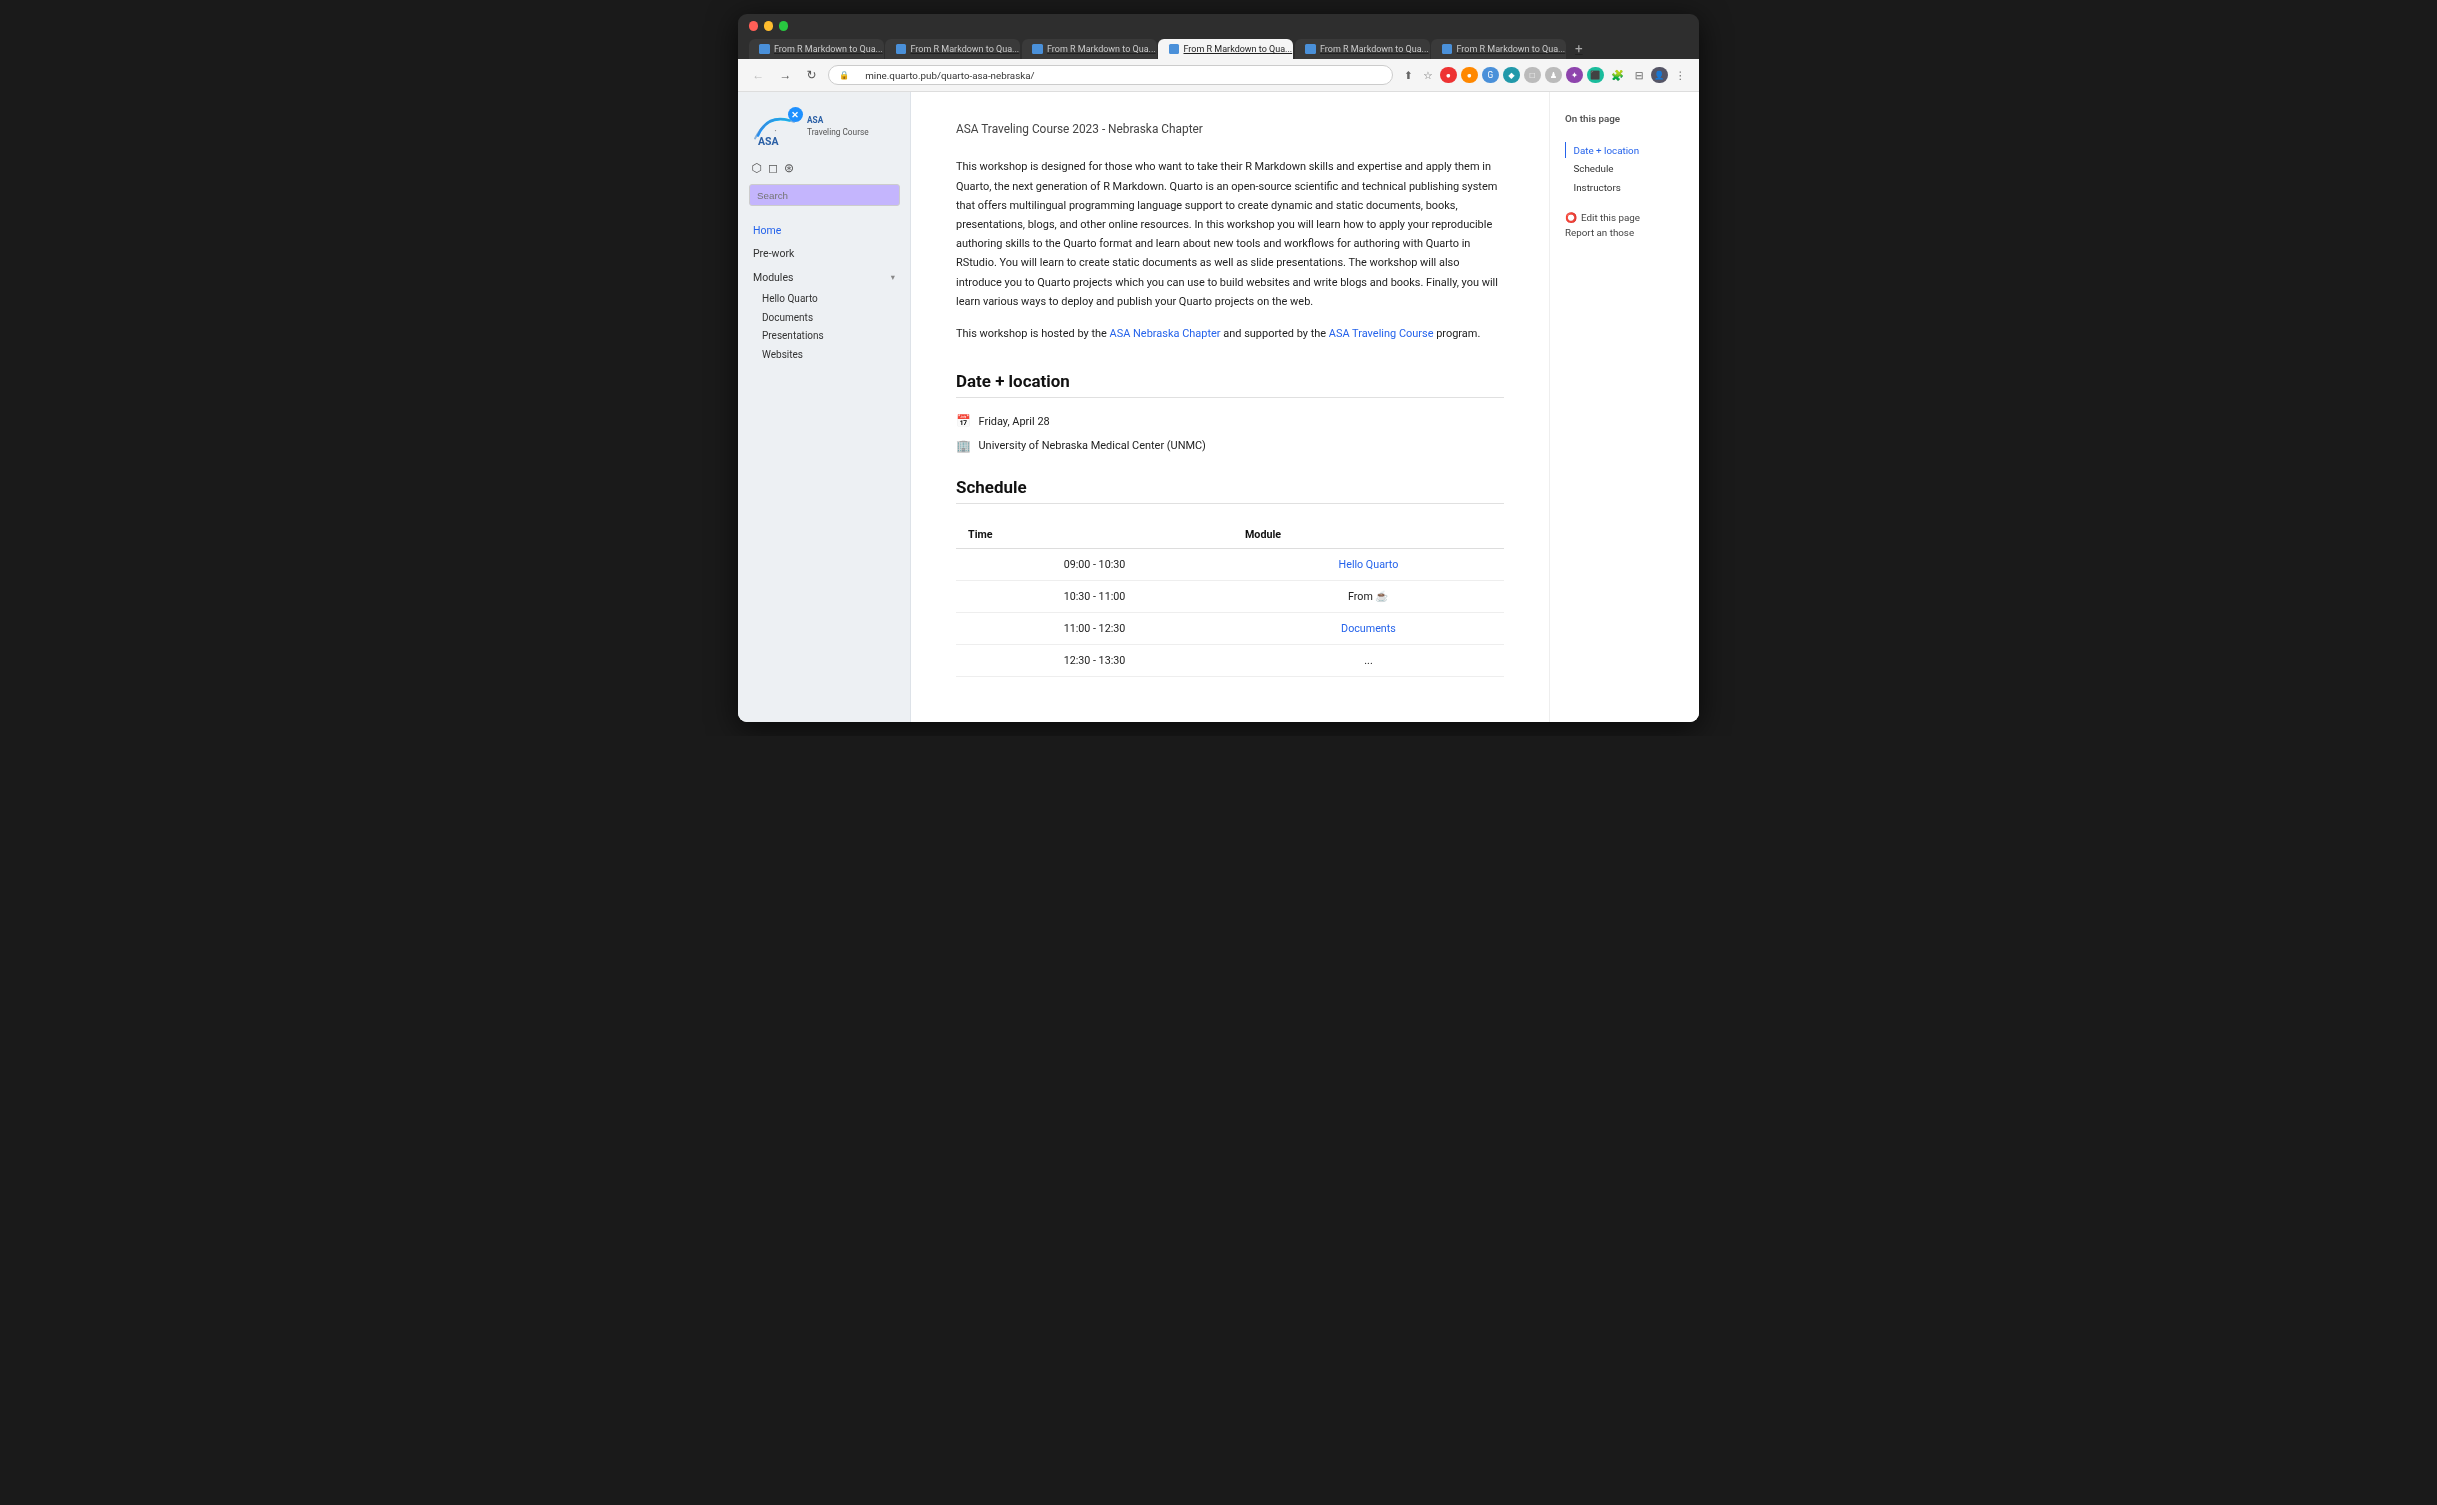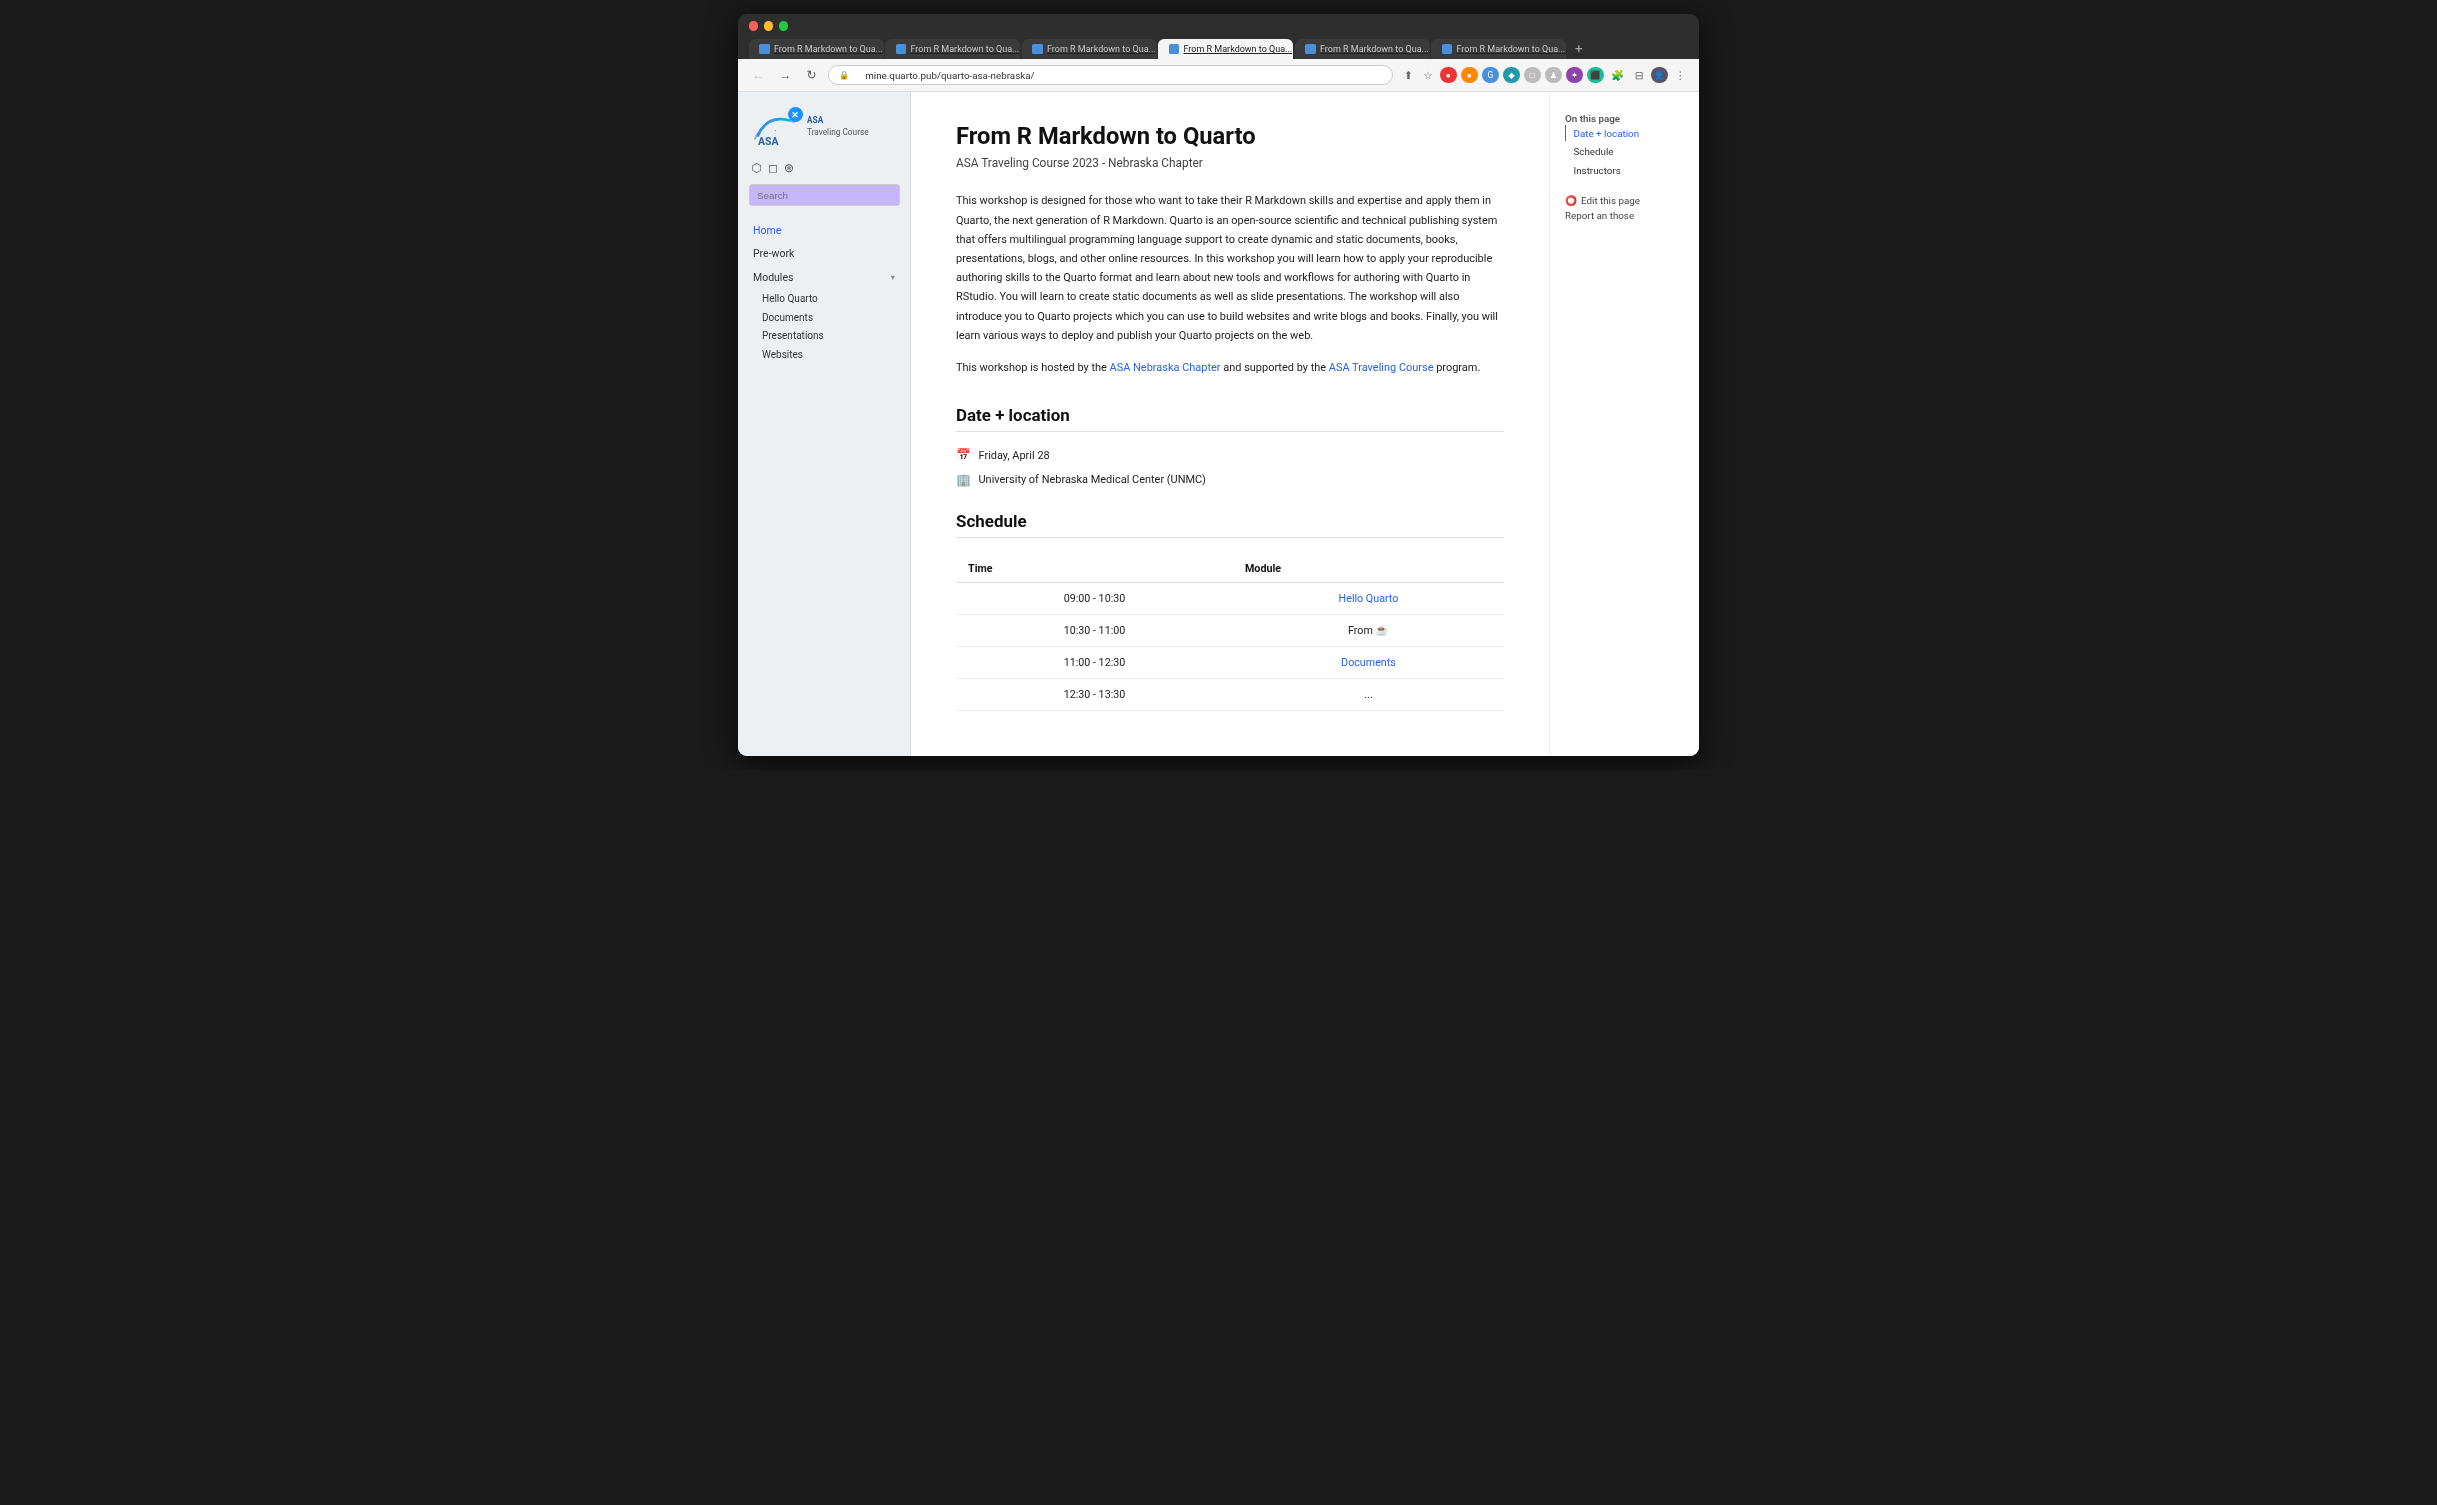--- a/index.html
+++ b/index.html
@@ -289,21 +289,21 @@
       width: 150px;
       flex-shrink: 0;
       padding: 21px 15px;
       background: #fff;
       border-left: 0.8px solid #eee;
     }
     .toc-title {
       font-size: 9.8px;
       font-weight: 600;
       color: #555;
-      margin-bottom: 1px;
+      margin-bottom: 18px;
     }
     .toc-link {
       display: block;
       font-size: 9.8px;
       color: #333;
       text-decoration: none;
       padding: 2.3px 0 2.3px 7.5px;
       border-left: 1.5px solid transparent;
       margin-bottom: 3px;
       cursor: pointer;
@@ -455,21 +455,20 @@
         <div class="sidebar-nav-sub">
           <span>Presentations</span>
         </div>
         <div class="sidebar-nav-sub">
           <span>Websites</span>
         </div>
       </nav>
     </aside>
 
     <main class="main-content">
-      <h1 class="page-title">From R Markdown to Quarto</h1>
       <p class="page-subtitle">ASA Traveling Course 2023 - Nebraska Chapter</p>
       <p class="page-description">This workshop is designed for those who want to take their R Markdown skills and expertise and apply them in Quarto, the next generation of R Markdown. Quarto is an open-source scientific and technical publishing system that offers multilingual programming language support to create dynamic and static documents, books, presentations, blogs, and other online resources. In this workshop you will learn how to apply your reproducible authoring skills to the Quarto format and learn about new tools and workflows for authoring with Quarto in RStudio. You will learn to create static documents as well as slide presentations. The workshop will also introduce you to Quarto projects which you can use to build websites and write blogs and books. Finally, you will learn various ways to deploy and publish your Quarto projects on the web.</p>
       <p class="hosted-line">
         <span>This workshop is hosted by the </span><a href="#">ASA Nebraska Chapter</a><span> and supported by the </span><a href="#">ASA Traveling Course</a><span> program.</span>
       </p>
 
       <h2 class="section-title">Date + location</h2>
       <hr class="section-divider">
       <div class="date-location-item">
         <span class="dl-icon">📅</span>

